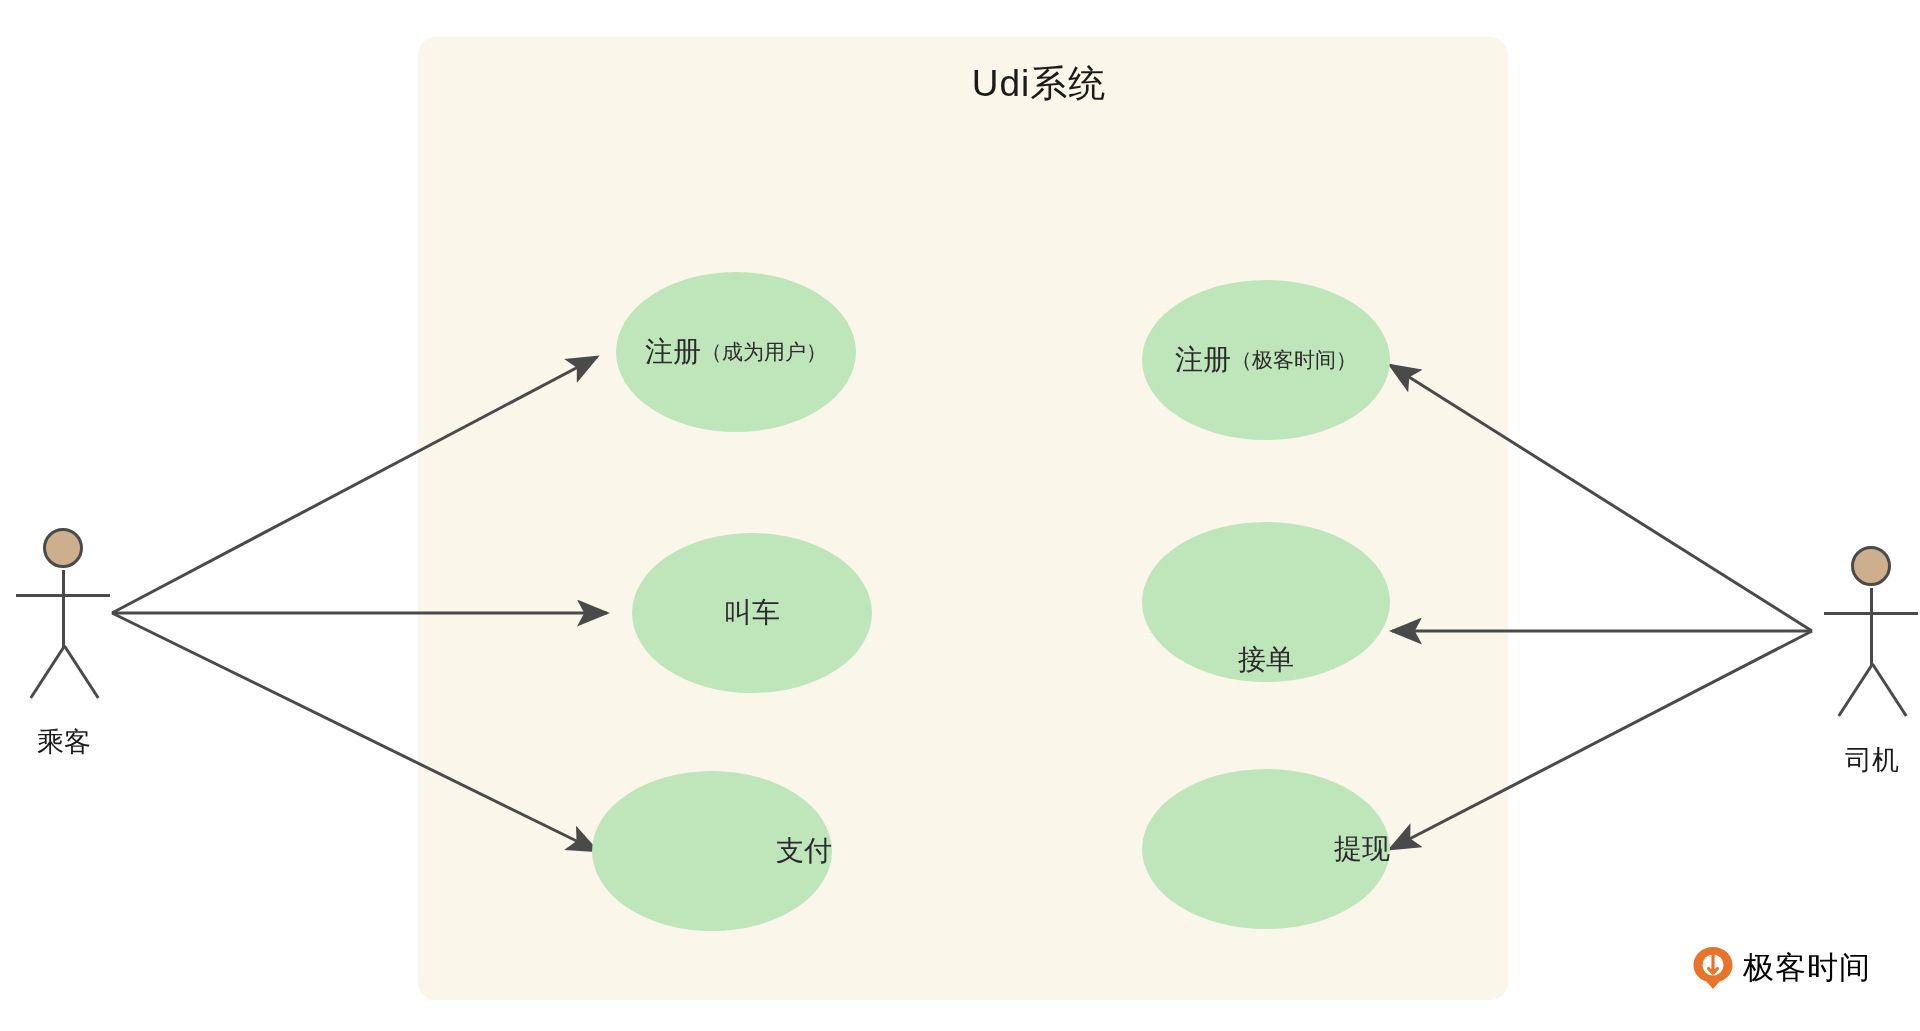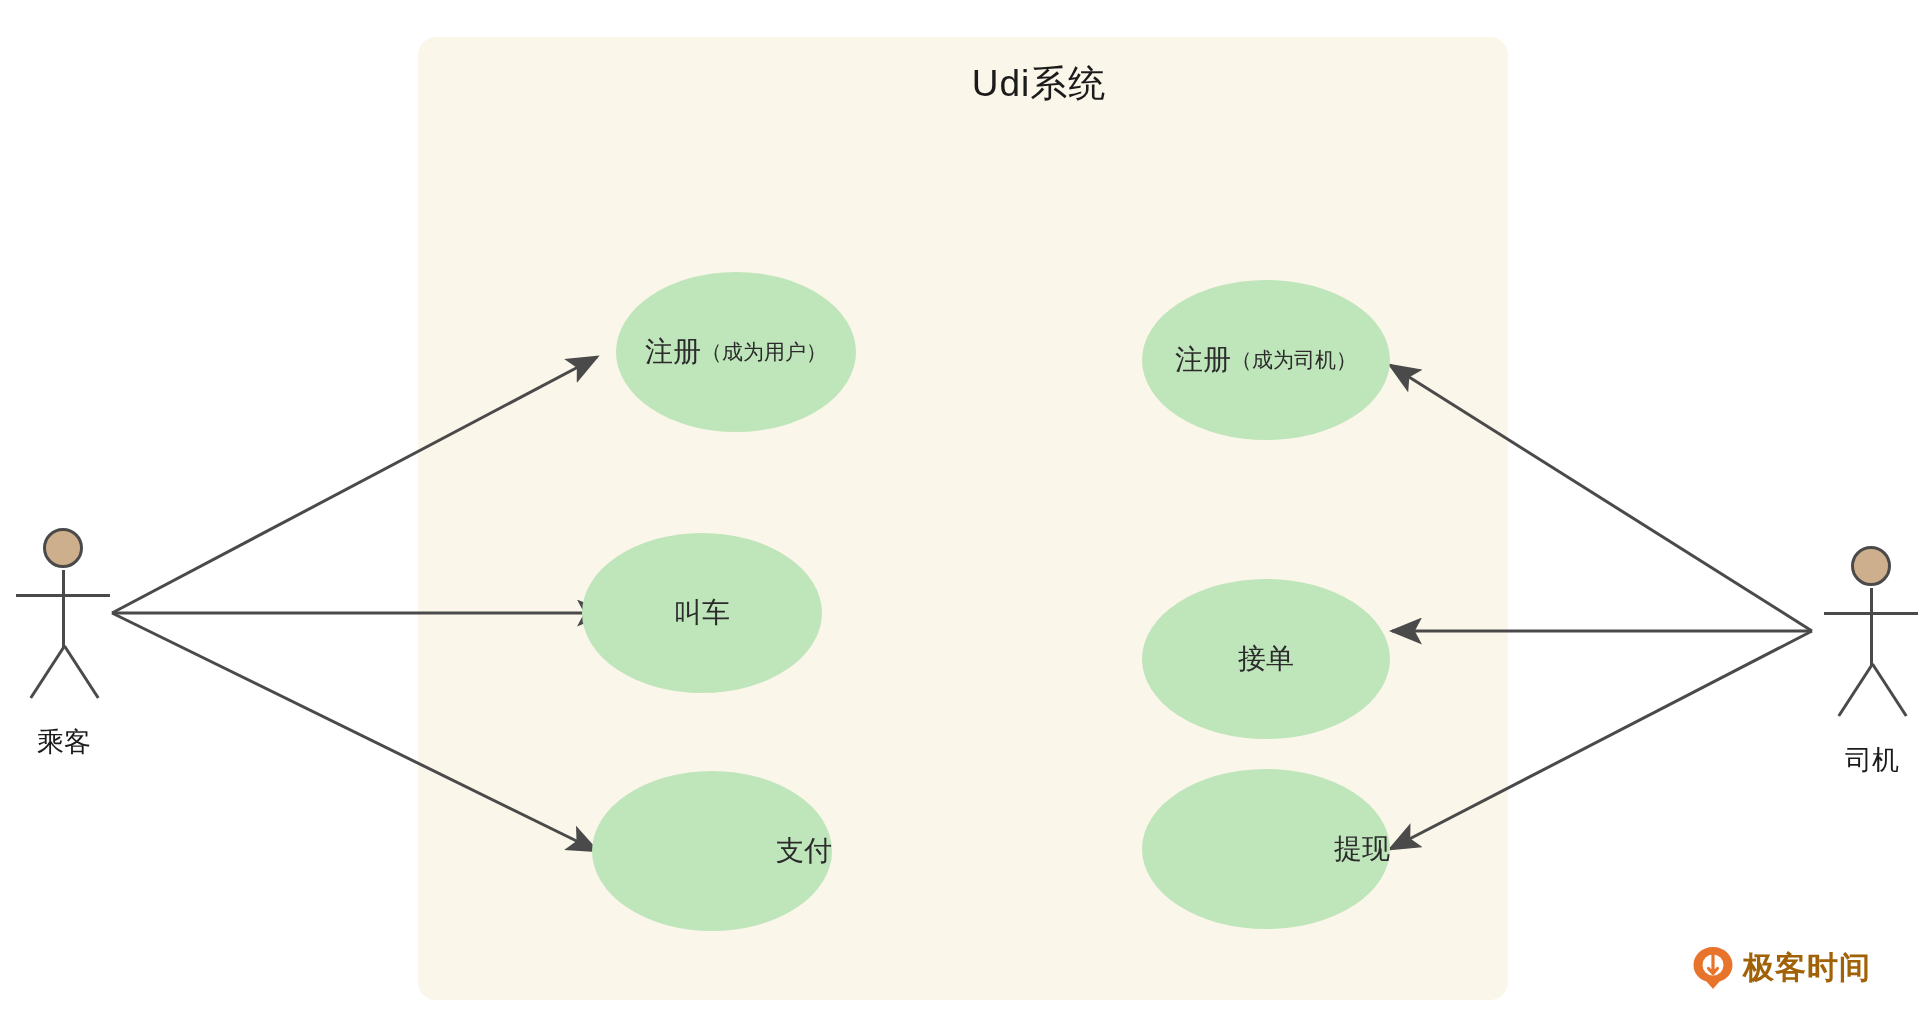--- a/index.html
+++ b/index.html
@@ -124,22 +124,22 @@
   #watermark {
     position: absolute;
     left: 1692px;
     top: 946px;
     display: flex;
     align-items: center;
     gap: 9px;
   }
   #watermark .wm-text {
     font-size: 31px;
-    font-weight: bold;
-    color: #a16207;
+    font-weight: normal;
+    color: #000000;
     letter-spacing: 1px;
     white-space: nowrap;
   }
 </style>
 </head>
 <body>
 
 <div id="canvas">
 
   <div id="system-boundary"></div>
@@ -163,34 +163,34 @@
     <line x1="1812" y1="631" x2="1392" y2="631" stroke="#4A4A4A" stroke-width="3" marker-end="url(#arrowhead)"></line>
 
     <line x1="1812" y1="631" x2="1390" y2="849" stroke="#4A4A4A" stroke-width="3" marker-end="url(#arrowhead)"></line>
   </svg>
 
   <div class="usecase" style="left:616px; top:272px; width:240px; height:160px;">
     <span class="uc-line1">注册</span>
     <span class="uc-line2">（成为用户）</span>
   </div>
 
-  <div class="usecase" style="left:582px; top:533px; width:240px; height:160px;">
+  <div class="usecase" style="left:632px; top:533px; width:240px; height:160px;">
     <span class="uc-line1">叫车</span>
   </div>
 
   <div class="usecase" style="left:592px; top:771px; width:240px; height:160px;justify-content:flex-end;">
     <span class="uc-line1">支付</span>
   </div>
 
   <div class="usecase" style="left:1142px; top:280px; width:248px; height:160px;">
     <span class="uc-line1">注册</span>
-    <span class="uc-line2">（成为司机）</span>
-  </div>
-
-  <div class="usecase" style="left:1142px; top:579px; width:248px; height:160px;">
+    <span class="uc-line2">（极客时间）</span>
+  </div>
+
+  <div class="usecase" style="left:1142px; top:522px; width:248px; height:160px;align-items:flex-end;">
     <span class="uc-line1">接单</span>
   </div>
 
   <div class="usecase" style="left:1142px; top:769px; width:248px; height:160px;justify-content:flex-end;">
     <span class="uc-line1">提现</span>
   </div>
 
   <div class="actor" style="left:4px; top:528px;">
     <div class="actor-figure">
       <div class="actor-head"></div>

